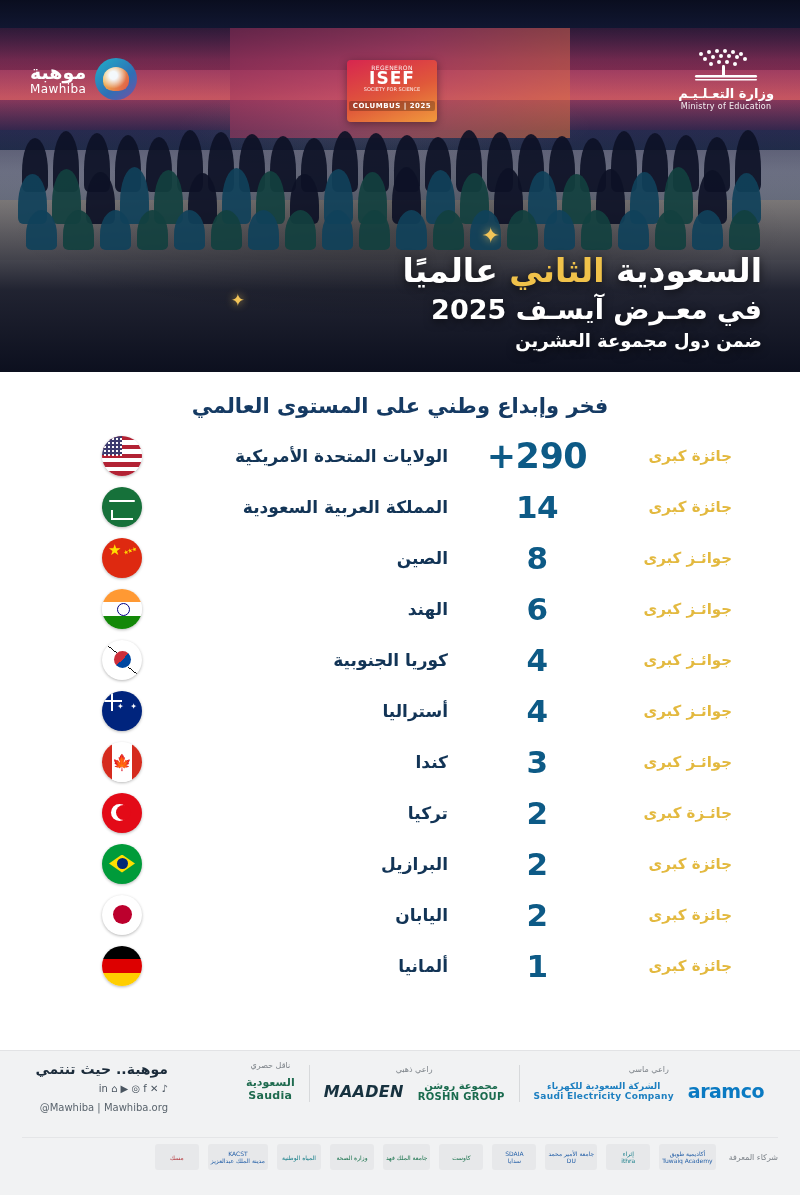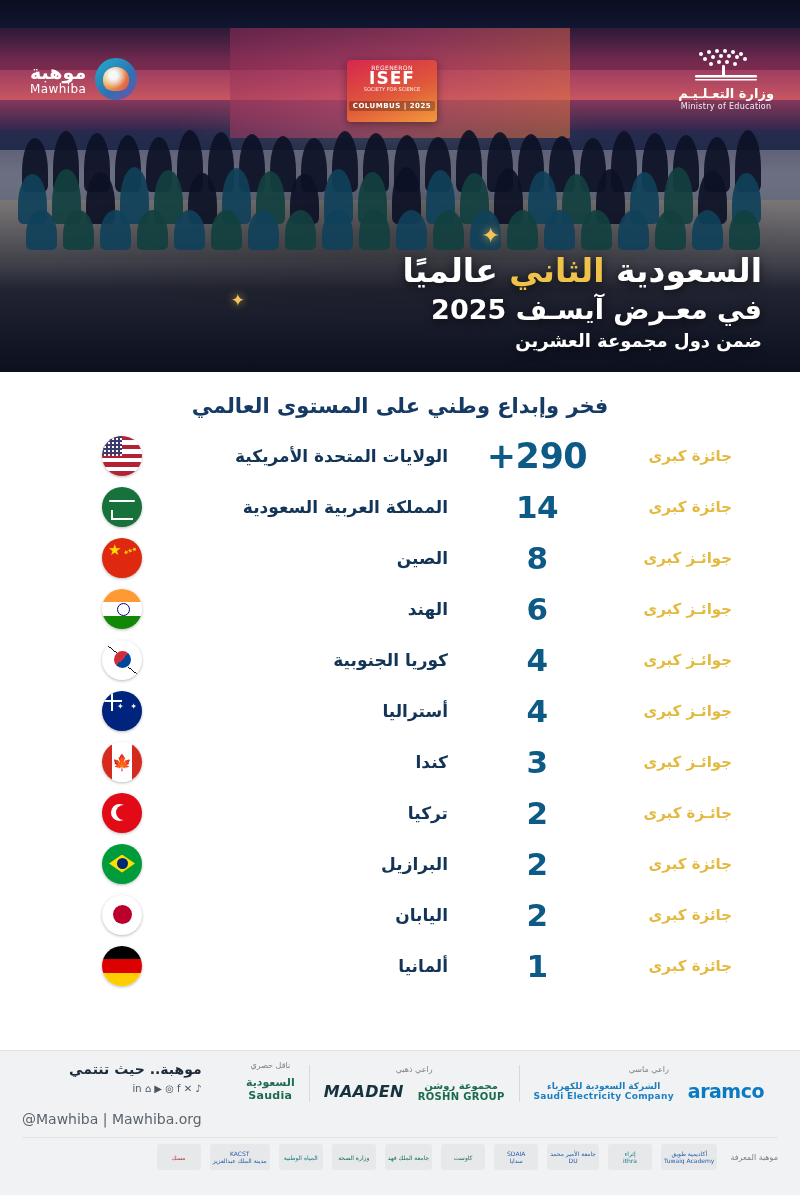--- a/index.html
+++ b/index.html
@@ -419,22 +419,22 @@
   .mawhiba-foot .slogan {
     font-size: 14px; font-weight: bold; color: #1b2b3a;
   }
   .mawhiba-foot .social {
     margin-top: 6px;
     font-size: 10px; color: #4a5560;
     direction: ltr; text-align: right;
     display: flex; gap: 5px; align-items: center; justify-content: flex-end;
   }
   .mawhiba-foot .handles {
-    margin-top: 17px;
-    font-size: 14px; color: #5a646d;
+    margin-top: 8px;
+    font-size: 10px; color: #5a646d;
     direction: ltr; text-align: right;
   }
   .footer-bottom {
     margin-top: 4px;
     display: flex;
     align-items: center;
     justify-content: flex-start;
     gap: 9px;
     direction: rtl;
     border-top: 1px solid #e4e5e7;
@@ -716,21 +716,21 @@
           </div>
         </div>
       </div>
     <div class="mawhiba-foot">
       <div class="slogan">موهبة.. حيث تنتمي</div>
       <div class="social">in ⌂ ▶ ◎ f ✕ ♪</div>
       <div class="handles">@Mawhiba | Mawhiba.org</div>
     </div>
   </div>
   <div class="footer-bottom" id="partners">
-    <span class="partners-label">موهبة المعرفة</span>
+    <span class="partners-label">شركاء المعرفة</span>
   <div class="partner blue" style="white-space: pre-line;">أكاديمية طويق
 Tuwaiq Academy</div>
       <div class="partner teal" style="white-space: pre-line;">إثراء
 ithra</div>
       <div class="partner blue" style="white-space: pre-line;">جامعة الأمير محمد
 DU</div>
       <div class="partner blue" style="white-space: pre-line;">SDAIA
 سدايا</div>
       <div class="partner green" style="white-space: pre-line;">كاوست</div>
       <div class="partner green" style="white-space: pre-line;">جامعة الملك فهد</div>

